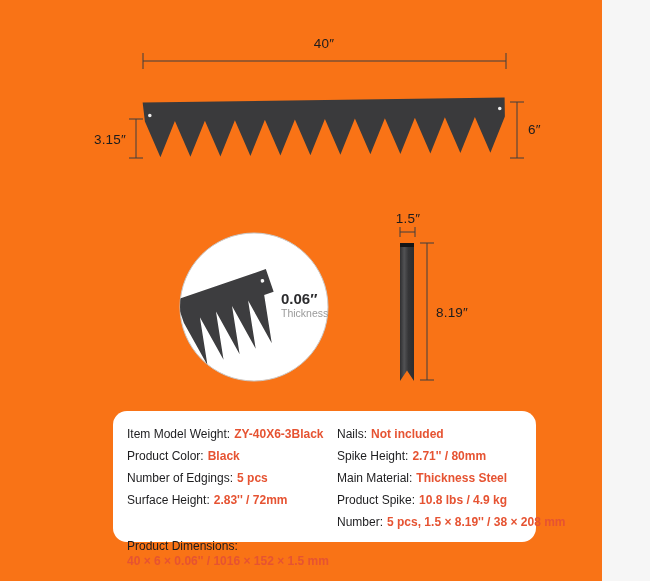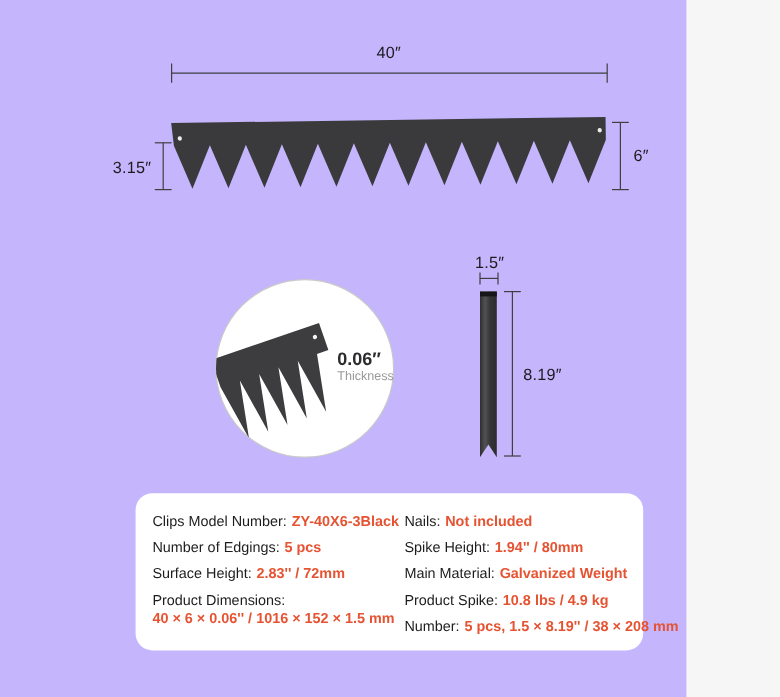--- a/index.html
+++ b/index.html
@@ -2,42 +2,42 @@
 <html><head>
 <meta charset="utf-8">
 <style>
   html,body{margin:0;padding:0;}
   body{
     width:650px;height:581px;
     background:#f6f6f6;
     font-family:"Liberation Sans","DejaVu Sans",sans-serif;
     overflow:hidden;
   }
-  .stage{position:relative;width:556px;height:581px;background:#c4b5fd;padding-left:16px;}
+  .stage{position:relative;width:602px;height:581px;background:#f97316;}
   svg{position:absolute;left:0;top:0;display:block;}
   svg text{
     font-family:"Liberation Sans","DejaVu Sans",sans-serif;
     fill:#1c1c1e;
   }
   .dim-label{font-size:13.5px;letter-spacing:.2px;}
   .thickness-value{font-size:15px;font-weight:700;fill:#2c2c2e;}
   .thickness-caption{font-size:10.5px;fill:#9a9a9a;}
 
   .panel{
     position:absolute;left:113px;top:411px;width:423px;height:131px;
     background:#ffffff;border-radius:14px;
   }
   .col{position:absolute;top:12px;}
   .col-left{left:14px;}
   .col-right{left:224px;}
   .spec-row{
     height:22px;line-height:22px;white-space:nowrap;
     font-size:12px;color:#1d1d1f;
   }
-  .spec-row.two-line{height:auto;line-height:16px;padding-top:3px;}
+  .spec-row.two-line{height:auto;line-height:16px;padding-top:3px;margin-top:24px;}
   .spec-label{color:#1d1d1f;font-weight:400;}
   .spec-value{color:#e65332;font-weight:700;margin-left:4px;}
   .spec-value.block{display:block;margin-left:0;line-height:15px;}
 </style>
 </head>
 <body>
 
 <div class="stage">
 
   <svg width="650" height="405" viewBox="0 0 650 405">
@@ -108,42 +108,45 @@
       <line x1="427" y1="243" x2="427" y2="380"></line>
       <line x1="420" y1="243" x2="434" y2="243"></line>
       <line x1="420" y1="380" x2="434" y2="380"></line>
     </g>
     <text class="dim-label" x="436" y="317" text-anchor="start">8.19″</text>
   </svg>
 
   <div class="panel">
     <div class="col col-left">
       <div class="spec-row">
-        <span class="spec-label">Clips Model Number:</span><span class="spec-value">ZY-40X6-3Black</span>
+        <span class="spec-label">Item Model Weight:</span><span class="spec-value">ZY-40X6-3Black</span>
+      </div>
+      <div class="spec-row">
+        <span class="spec-label">Product Color:</span><span class="spec-value">Black</span>
       </div>
       <div class="spec-row">
         <span class="spec-label">Number of Edgings:</span><span class="spec-value">5 pcs</span>
       </div>
       <div class="spec-row">
         <span class="spec-label">Surface Height:</span><span class="spec-value">2.83'' / 72mm</span>
       </div>
       <div class="spec-row two-line">
         <span class="spec-label">Product Dimensions:</span>
         <span class="spec-value block">40 × 6 × 0.06'' / 1016 × 152 × 1.5 mm</span>
       </div>
     </div>
     <div class="col col-right">
       <div class="spec-row">
         <span class="spec-label">Nails:</span><span class="spec-value">Not included</span>
       </div>
       <div class="spec-row">
-        <span class="spec-label">Spike Height:</span><span class="spec-value">1.94'' / 80mm</span>
+        <span class="spec-label">Spike Height:</span><span class="spec-value">2.71'' / 80mm</span>
       </div>
       <div class="spec-row">
-        <span class="spec-label">Main Material:</span><span class="spec-value">Galvanized Weight</span>
+        <span class="spec-label">Main Material:</span><span class="spec-value">Thickness Steel</span>
       </div>
       <div class="spec-row">
         <span class="spec-label">Product Spike:</span><span class="spec-value">10.8 lbs / 4.9 kg</span>
       </div>
       <div class="spec-row">
         <span class="spec-label">Number:</span><span class="spec-value">5 pcs, 1.5 × 8.19'' / 38 × 208 mm</span>
       </div>
     </div>
   </div>
 

